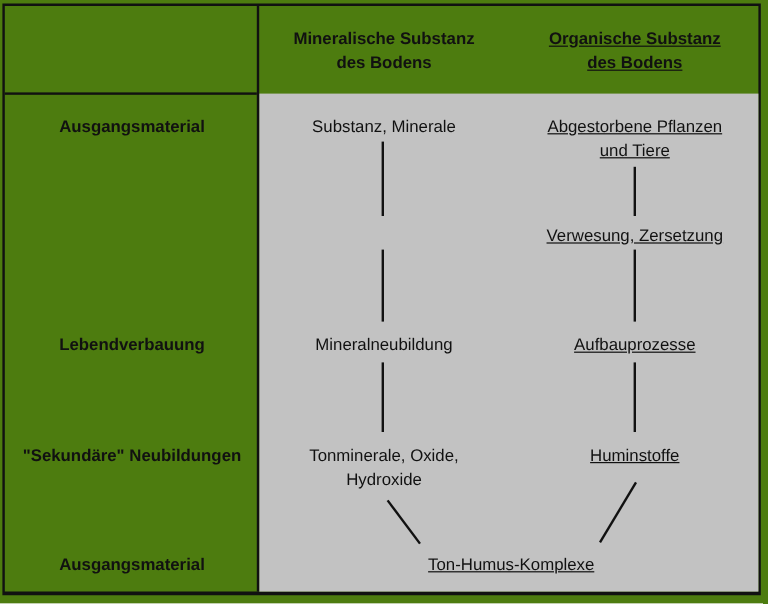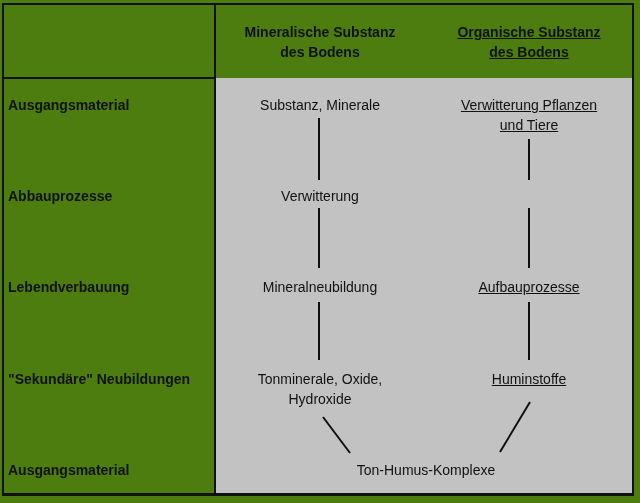--- a/index.html
+++ b/index.html
@@ -40,22 +40,22 @@
   .cell {
     position: absolute;
     font-size: 14px;
     line-height: 20px;
     white-space: pre-line;
   }
   .center { text-align: center; }
   .bold { font-weight: bold; }
   .col1 { left: 215px; width: 210px; }
   .col2 { left: 424px; width: 210px; text-decoration: underline; }
-  .rowlabel { left: 8px; width: 204px; text-align: left; font-weight: bold; }
-  .merged { left: 216px; width: 420px; }
+  .rowlabel { left: 8px; width: 204px; text-align: center; font-weight: bold; }
+  .merged { left: 216px; width: 420px; text-decoration: underline; }
   .lines-svg {
     position: absolute;
     left: 0; top: 0;
     width: 640px; height: 503px;
     pointer-events: none;
   }
 </style>
 </head>
 <body>
 
@@ -65,33 +65,32 @@
   <div class="gray-panel" style="background: rgb(194, 194, 194);"></div>
   <div class="vdivider"></div>
   <div class="header-underline"></div>
 
   <div class="cell col1 center bold" style="top:22px">Mineralische Substanz
 des Bodens</div>
   <div class="cell col2 center bold" style="top:22px">Organische Substanz
 des Bodens</div>
 
   <div class="cell rowlabel" style="top:95px">Ausgangsmaterial</div>
-  <div class="cell rowlabel" style="top:186px">Abbauprozesse</div>
   <div class="cell rowlabel" style="top:277px">Lebendverbauung</div>
   <div class="cell rowlabel" style="top:369px">"Sekundäre" Neubildungen</div>
   <div class="cell rowlabel" style="top:460px">Ausgangsmaterial</div>
 
   <div class="cell col1 center" style="top:95px">Substanz, Minerale</div>
-  <div class="cell col1 center" style="top:186px">Verwitterung</div>
   <div class="cell col1 center" style="top:277px">Mineralneubildung</div>
   <div class="cell col1 center" style="top:369px">Tonminerale, Oxide,
 Hydroxide</div>
 
-  <div class="cell col2 center" style="top:95px">Verwitterung Pflanzen
+  <div class="cell col2 center" style="top:95px">Abgestorbene Pflanzen
 und Tiere</div>
+  <div class="cell col2 center" style="top:186px">Verwesung, Zersetzung</div>
   <div class="cell col2 center" style="top:277px">Aufbauprozesse</div>
   <div class="cell col2 center" style="top:369px">Huminstoffe</div>
 
   <div class="cell merged center" style="top:460px">Ton-Humus-Komplexe</div>
 
   <svg class="lines-svg" viewBox="0 0 640 503" xmlns="http://www.w3.org/2000/svg">
     <line x1="319" y1="118" x2="319" y2="180" stroke="#111111" stroke-width="2"></line>
     <line x1="529" y1="139" x2="529" y2="180" stroke="#111111" stroke-width="2"></line>
     <line x1="319" y1="208" x2="319" y2="268" stroke="#111111" stroke-width="2"></line>
     <line x1="529" y1="208" x2="529" y2="268" stroke="#111111" stroke-width="2"></line>

